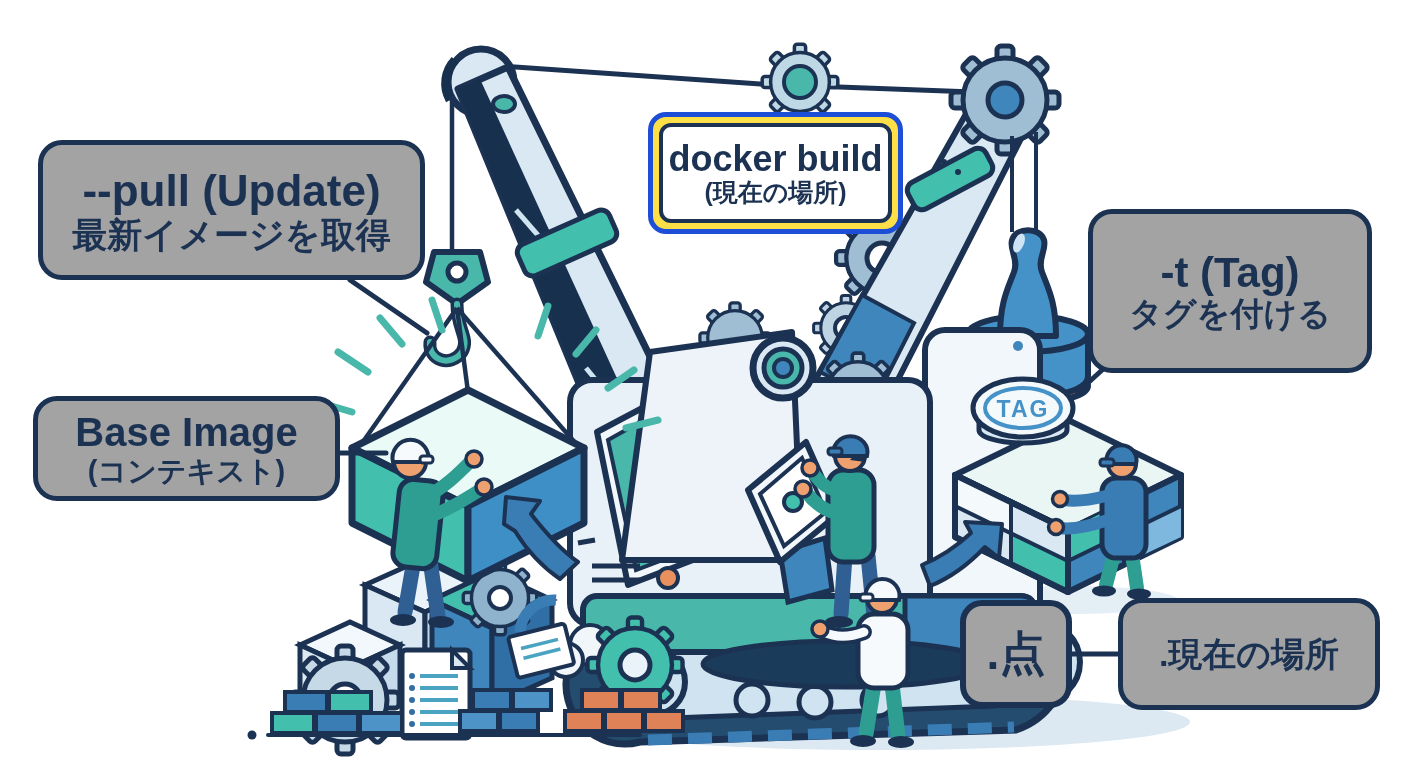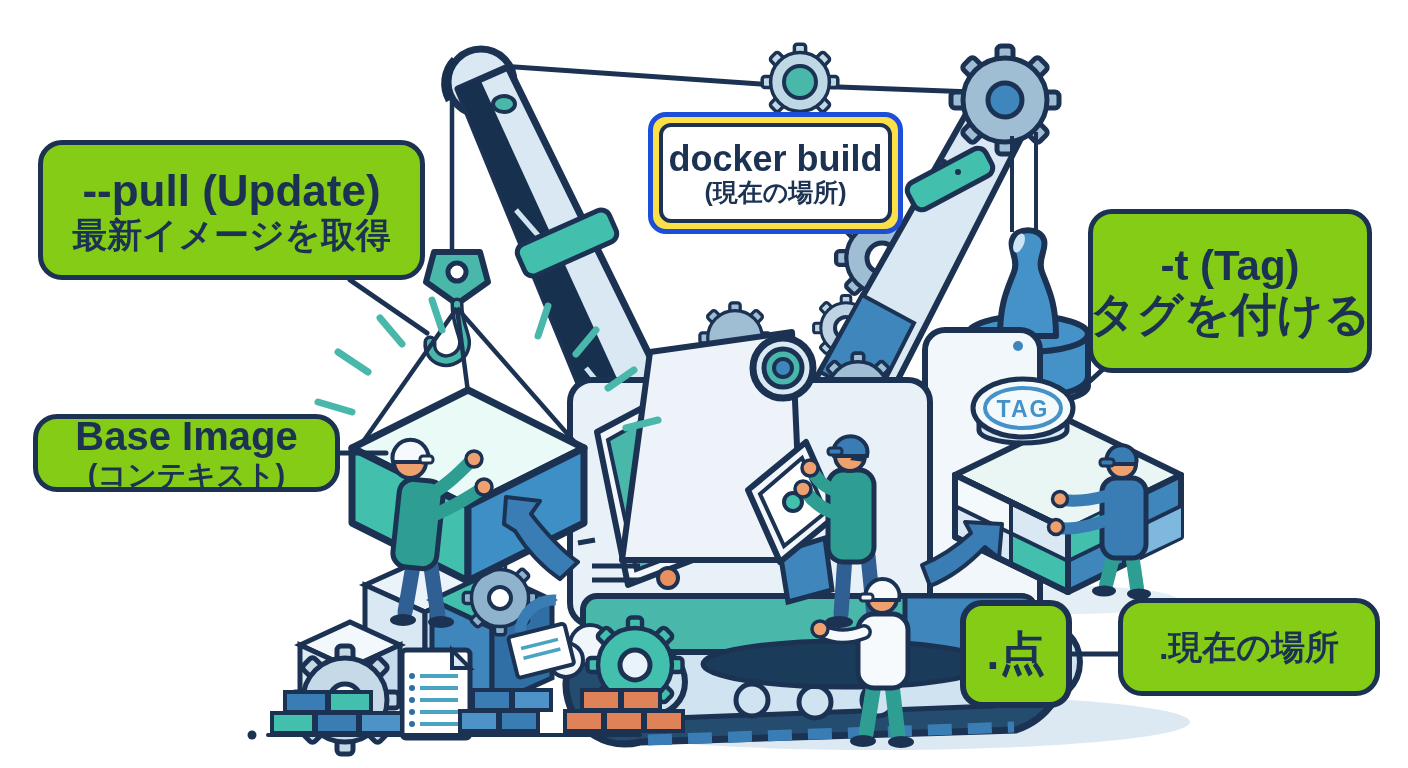--- a/index.html
+++ b/index.html
@@ -1,19 +1,19 @@
 <!DOCTYPE html>
 <html><head>
 <meta charset="utf-8">
 <style>
   html,body{margin:0;padding:0;background:#fff;}
   .stage{position:relative;width:1408px;height:768px;background:#FFFFFF;overflow:hidden;
          font-family:"Liberation Sans","DejaVu Sans",sans-serif;}
   .stage svg{position:absolute;left:0;top:0;z-index:1;}
-  .callout{position:absolute;box-sizing:border-box;background:#84cc16;border:5px solid #1C3253;
+  .callout{position:absolute;box-sizing:border-box;background:#a3a3a3;border:5px solid #1C3253;
            border-radius:24px;display:flex;flex-direction:column;align-items:center;justify-content:center;
            color:#1C3253;font-weight:bold;text-align:center;line-height:1.12;z-index:2;}
   .callout .l1{white-space:nowrap;}
   .callout .l2{white-space:nowrap;}
   .sign-outer{position:absolute;box-sizing:border-box;background:#fde047;border:5px solid #1d4ed8;
               border-radius:18px;z-index:2;}
   .sign-inner{position:absolute;left:6px;top:6px;right:6px;bottom:6px;background:#fff;border:4px solid #1C3253;
               border-radius:12px;display:flex;flex-direction:column;align-items:center;justify-content:center;
               color:#1C3253;font-weight:bold;text-align:center;line-height:1.1;}
 </style>
@@ -344,38 +344,38 @@
     <circle cx="252" cy="735" r="4.5" fill="#1C3253"></circle>
     <line x1="268" y1="735" x2="640" y2="735" stroke="#1C3253" stroke-width="4" stroke-linecap="round"></line>
   </g>
 </svg>
 
 <div class="callout" style="left:38px;top:140px;width:387px;height:140px;">
   <div class="l1" style="font-size:44px;">--pull (Update)</div>
   <div class="l2" style="font-size:35px;">最新イメージを取得</div>
 </div>
 
-<div class="callout" style="left:33px;top:414px;width:307px;height:78px;">
+<div class="callout" style="left:33px;top:396px;width:307px;height:105px;">
   <div class="l1" style="font-size:40px;">Base Image</div>
   <div class="l2" style="font-size:29px;">(コンテキスト)</div>
 </div>
 
 <div class="sign-outer" style="left:648px;top:112px;width:255px;height:122px;">
   <div class="sign-inner">
     <div class="l1" style="font-size:36px;">docker build</div>
     <div class="l2" style="font-size:25px;">(現在の場所)</div>
   </div>
 </div>
 
 <div class="callout" style="left:1088px;top:209px;width:284px;height:164px;">
   <div class="l1" style="font-size:42px;">-t (Tag)</div>
-  <div class="l2" style="font-size:46px;">タグを付ける</div>
+  <div class="l2" style="font-size:33px;">タグを付ける</div>
 </div>
 
 <div class="callout" style="left:960px;top:600px;width:112px;height:108px;border-width:6px;border-radius:22px;">
   <div class="l1" style="font-size:46px;">.点</div>
 </div>
 
-<div class="callout" style="left:1118px;top:598px;width:262px;height:98px;">
+<div class="callout" style="left:1118px;top:598px;width:262px;height:112px;">
   <div class="l1" style="font-size:34px;">.現在の場所</div>
 </div>
 
 </div>
 
 </body></html>

